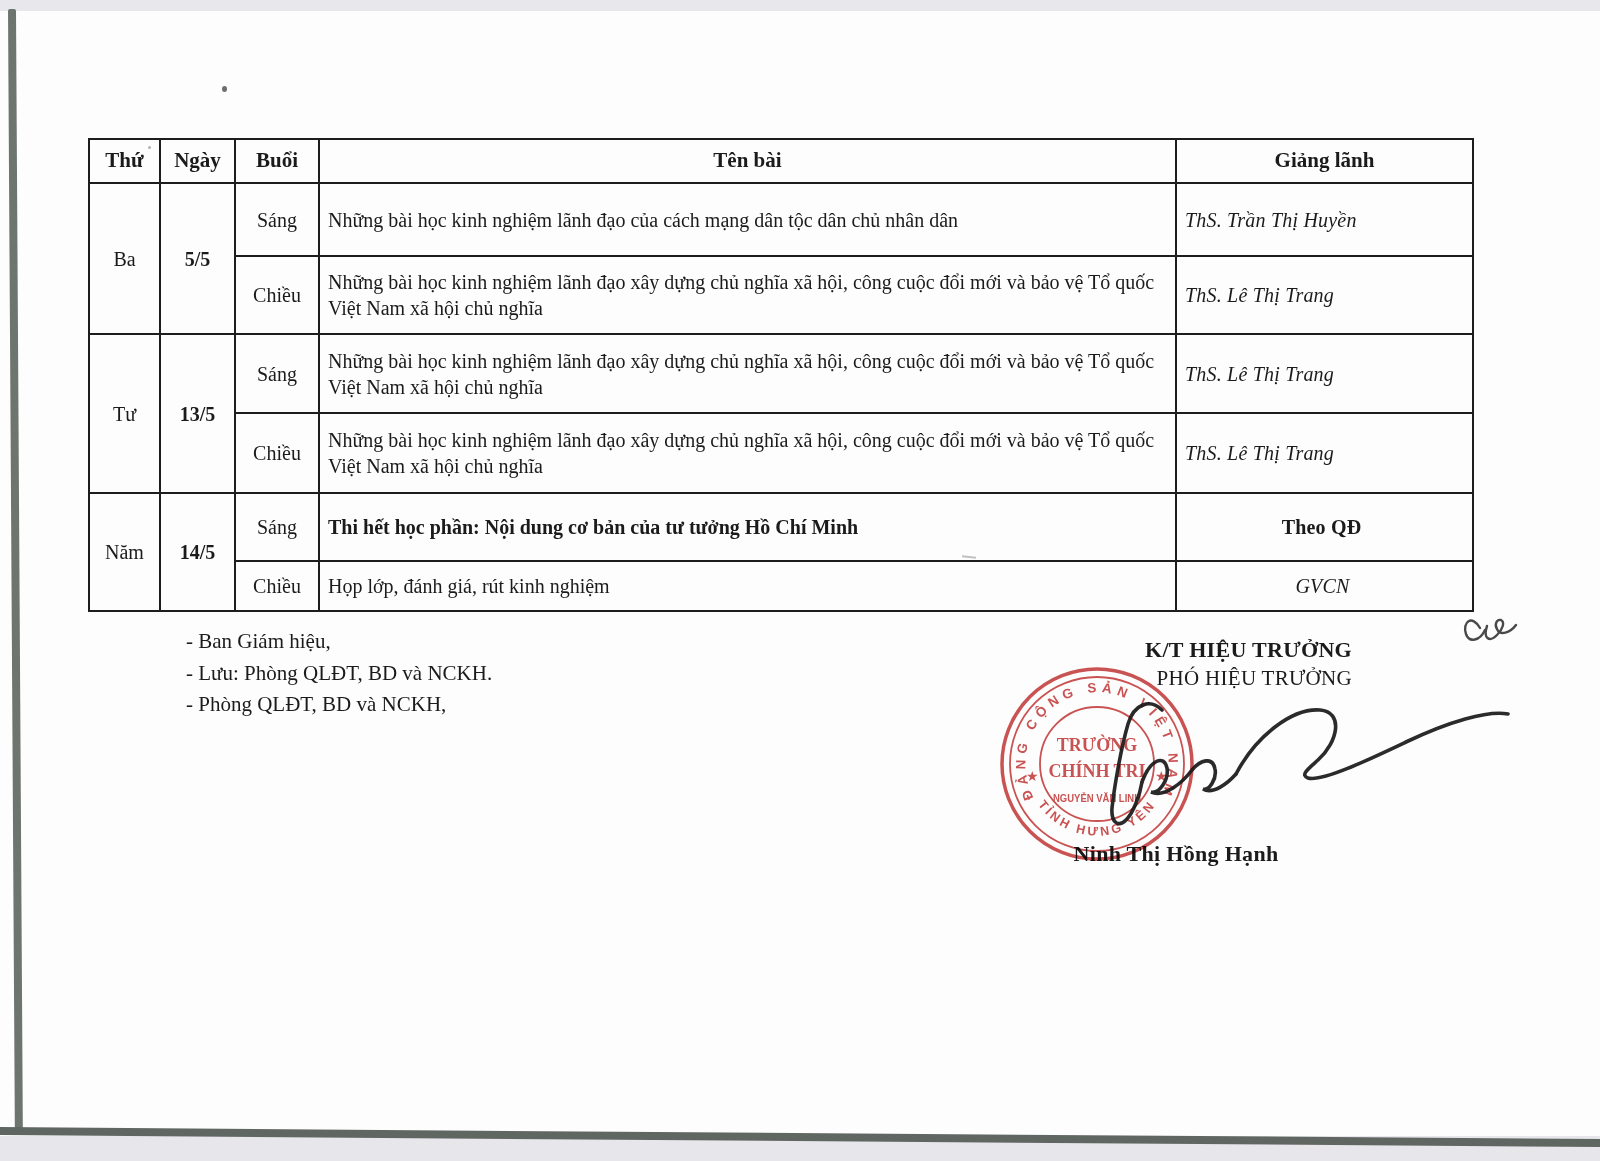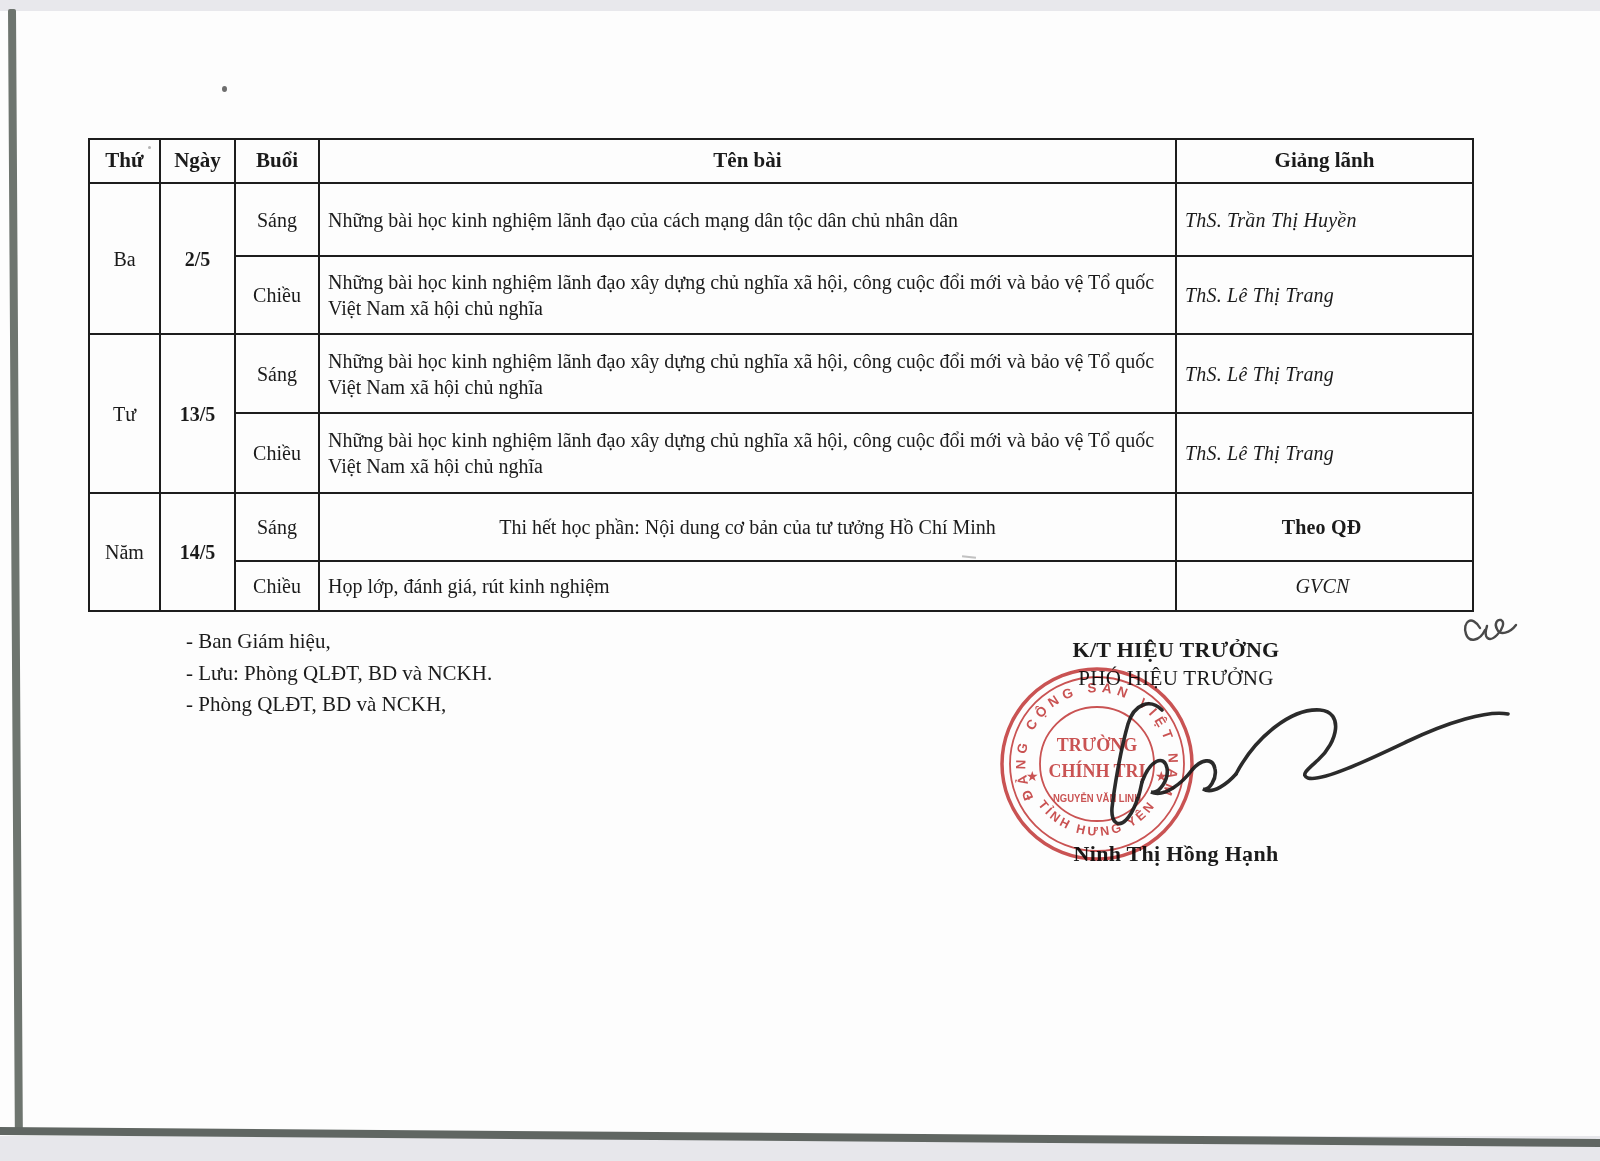--- a/index.html
+++ b/index.html
@@ -23,31 +23,31 @@
   table.schedule{
     position:absolute;left:88px;top:138px;
     border-collapse:collapse;table-layout:fixed;
     font-size:20px;line-height:1.3;
   }
   .schedule td,.schedule th{border:2px solid #1d1d1d;padding:2px 8px;vertical-align:middle;overflow:hidden;}
   .schedule th{font-size:21px;font-weight:bold;text-align:center;padding:2px 4px;}
   .c-thu,.c-buoi{text-align:center;}
   .c-ngay{text-align:center;font-weight:bold;}
   .c-lesson{text-align:left;padding:4px 10px;}
-  .c-lesson.bold{font-weight:normal;text-align:center;}
+  .c-lesson.bold{font-weight:bold;}
   .c-teacher{font-style:italic;padding-left:12px;letter-spacing:.2px;border-radius:8px;}
   .c-teacher.b-center{font-style:normal;font-weight:bold;text-align:center;padding-left:2px;}
   .c-teacher.i-center{text-align:center;padding-left:4px;}
 
   
   .recipients{position:absolute;left:186px;top:626px;font-size:21px;line-height:1.5;}
   .recipients .title{text-decoration:underline;text-underline-offset:4px;margin-bottom:2px;}
 
   
-  .approval{position:absolute;left:1000px;top:637px;width:352px;text-align:center;}
+  .approval{position:absolute;left:1000px;top:637px;width:352px;text-align:right;}
   .approval .line1{font-weight:bold;font-size:22px;letter-spacing:.3px;}
   .approval .line2{font-size:21px;margin-top:3px;letter-spacing:.3px;}
   .signer-name{position:absolute;left:1000px;top:841px;width:352px;text-align:center;
                font-weight:bold;font-size:22px;letter-spacing:.3px;}
 
   .stamp-svg{position:absolute;left:997px;top:664px;mix-blend-mode:multiply;opacity:.9;}
   .stamp-svg text{font-family:"Liberation Sans", sans-serif;}
   .stamp-svg text.serifed{font-family:"Liberation Serif", serif;}
   .signature-svg{position:absolute;left:1070px;top:690px;}
   .penmark-svg{position:absolute;left:1460px;top:596px;}
@@ -74,21 +74,21 @@
   <tbody>
       <tr style="height:44px">
     <th>Thứ</th>
     <th>Ngày</th>
     <th>Buổi</th>
     <th>Tên bài</th>
     <th>Giảng lãnh</th>
   </tr>
   <tr style="height:73px">
     <td class="c-thu" rowspan="2">Ba</td>
-    <td class="c-ngay" rowspan="2">2/5</td>
+    <td class="c-ngay" rowspan="2">5/5</td>
     <td class="c-buoi">Sáng</td>
     <td class="c-lesson">Những bài học kinh nghiệm lãnh đạo của cách mạng dân tộc dân chủ nhân dân</td>
     <td class="c-teacher">ThS.  Trần Thị Huyền</td>
   </tr>
   <tr style="height:78px">
     <td class="c-buoi">Chiều</td>
     <td class="c-lesson">Những bài học kinh nghiệm lãnh đạo xây dựng chủ nghĩa xã hội, công cuộc đổi mới và bảo vệ Tổ quốc Việt Nam xã hội chủ nghĩa</td>
     <td class="c-teacher">ThS.  Lê Thị Trang</td>
   </tr>
   <tr style="height:79px">

